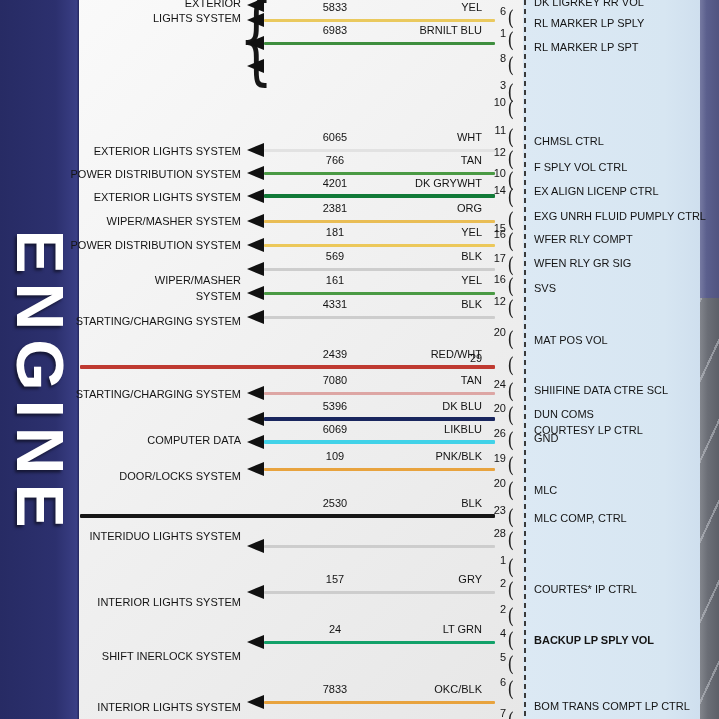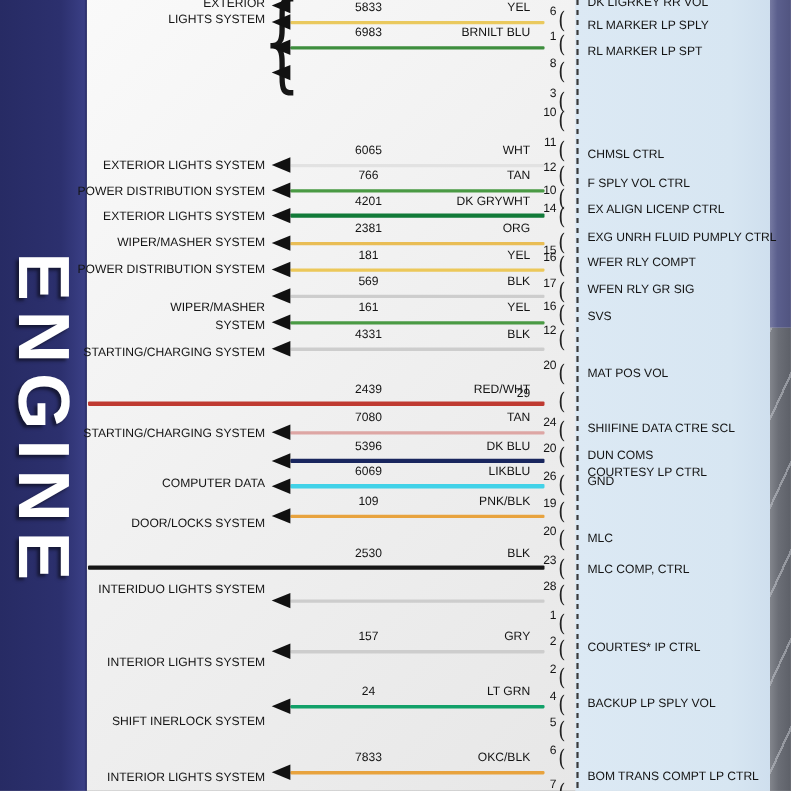--- a/index.html
+++ b/index.html
@@ -195,21 +195,21 @@
       <div class="clabel" style="top: 257px;">WFEN RLY GR SIG</div>
       <div class="clabel" style="top: 282px;">SVS</div>
       <div class="clabel" style="top: 334px;">MAT POS VOL</div>
       <div class="clabel" style="top: 376px; margin-top: 48px;">COURTESY LP CTRL</div>
       <div class="clabel" style="top: 384px;">SHIIFINE DATA CTRE SCL</div>
       <div class="clabel" style="top: 408px;">DUN COMS</div>
       <div class="clabel" style="top: 432px;">GND</div>
       <div class="clabel" style="top: 484px;">MLC</div>
       <div class="clabel" style="top: 512px;">MLC COMP, CTRL</div>
       <div class="clabel" style="top: 583px;">COURTES* IP CTRL</div>
-      <div class="clabel" style="top: 634px;">BACKUP LP SPLY VOL</div>
+      <div class="clabel" style="top: 634px; font-weight: bold;">BACKUP LP SPLY VOL</div>
       <div class="clabel" style="top: 700px;">BOM TRANS COMPT LP CTRL</div>
       <div class="syslabel" style="top: -3px;">EXTERIOR</div>
       <div class="syslabel" style="top: 12px;">LIGHTS SYSTEM</div>
       <div class="syslabel" style="top: 145px;">EXTERIOR LIGHTS SYSTEM</div>
       <div class="syslabel" style="top: 168px;">POWER DISTRIBUTION SYSTEM</div>
       <div class="syslabel" style="top: 191px;">EXTERIOR LIGHTS SYSTEM</div>
       <div class="syslabel" style="top: 215px;">WIPER/MASHER SYSTEM</div>
       <div class="syslabel" style="top: 239px;">POWER DISTRIBUTION SYSTEM</div>
       <div class="syslabel" style="top: 274px;">WIPER/MASHER</div>
       <div class="syslabel" style="top: 290px;">SYSTEM</div>

